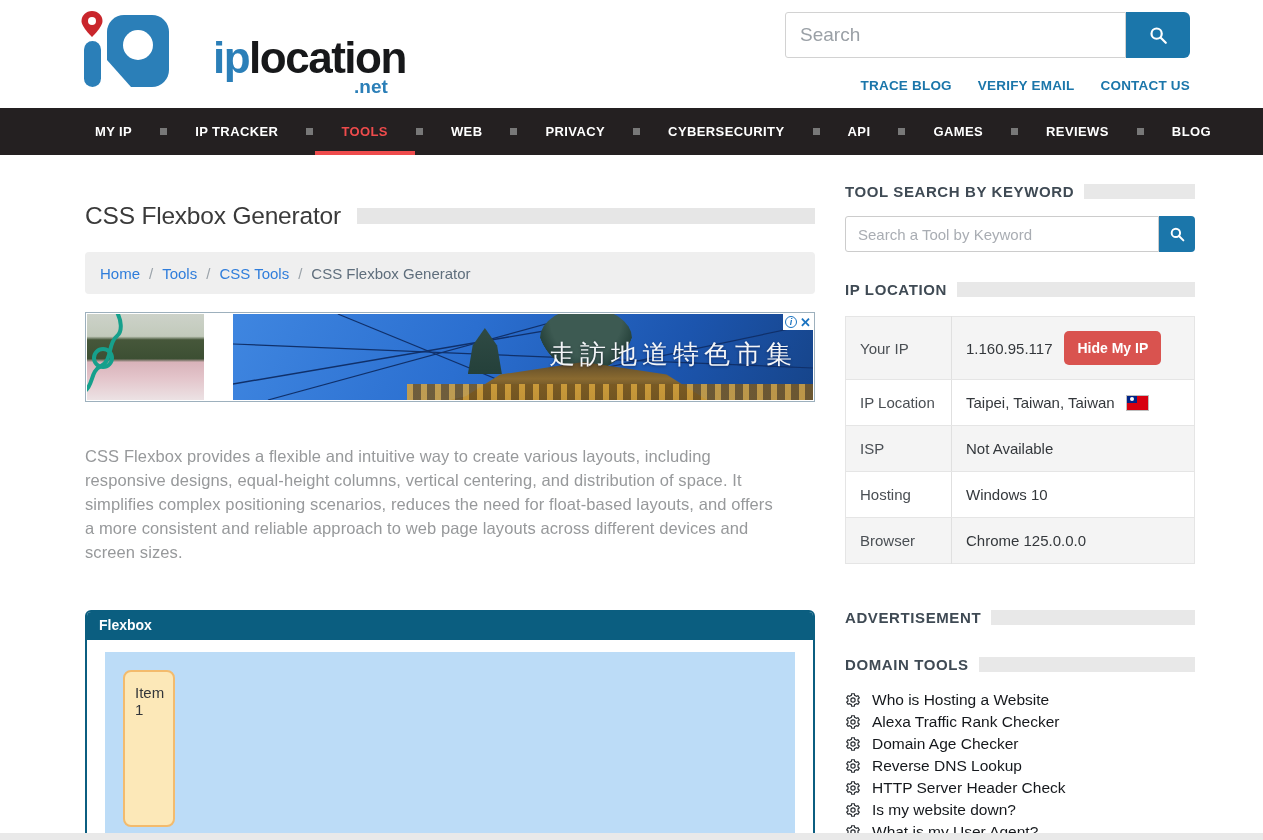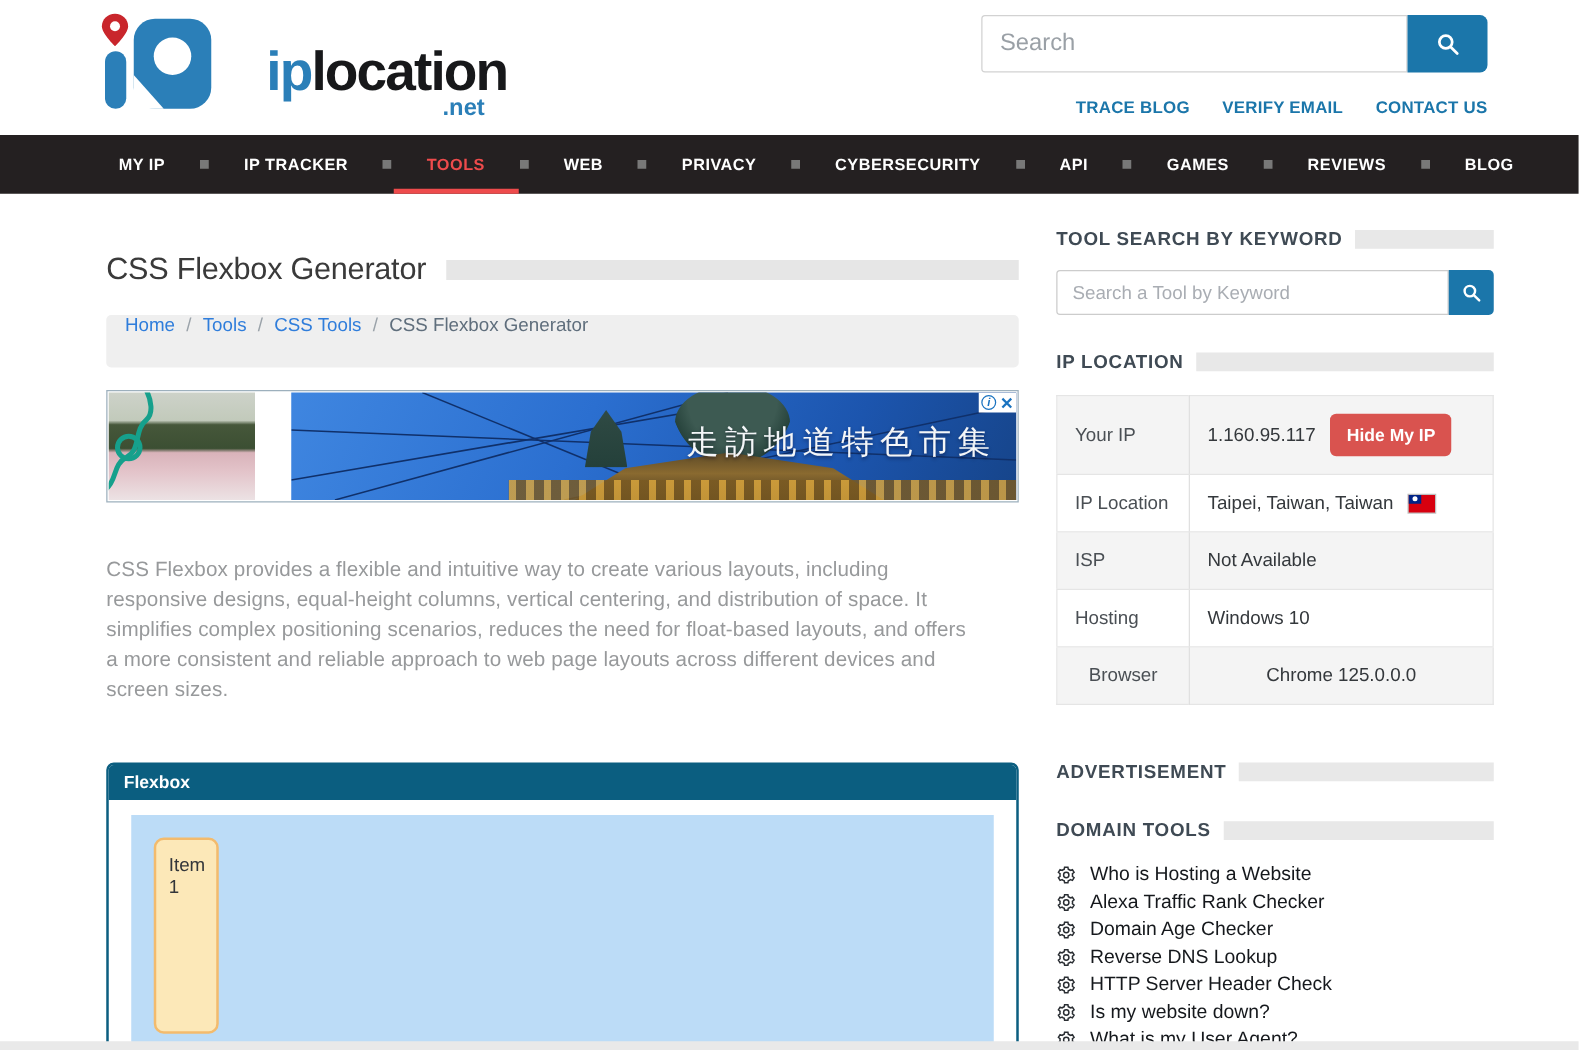--- a/index.html
+++ b/index.html
@@ -43,21 +43,21 @@
   
   .content { display:flex; align-items:flex-start; padding:0 68px 0 85px; }
   .main-col { width:730px; }
   .sidebar { width:350px; margin-left:30px; }
 
   
   .title-row { display:flex; align-items:center; margin-top:47px; }
   .page-title { font-size:24.5px; font-weight:normal; color:#3a3a3a; letter-spacing:-.2px; white-space:nowrap; }
   .title-bar { flex:1; height:16px; background:#e6e6e6; margin-left:16px; }
   .breadcrumb { margin-top:22px; height:42px; background:#efefef; border-radius:4px;
-    display:flex; align-items:flex-start; padding:0 15px; font-size:15px; color:#9aa2a9; gap:9px; }
+    display:flex; align-items:center; padding:0 15px; font-size:15px; color:#9aa2a9; gap:9px; }
   .breadcrumb a { color:#2f7ddb; text-decoration:none; }
   .breadcrumb .crumb-current { color:#5f6e7c; }
 
   
   .ad-banner { margin-top:18px; height:90px; border:1px solid #9db0bd; background:#fff;
     position:relative; display:flex; overflow:hidden; }
   .ad-photo-left { width:117px; height:86px; margin:1px 0 0 1px; position:relative;
     background:linear-gradient(180deg,#cdd2c9 0%,#c2cabb 26%,#46573a 30%,#3c4f33 52%,#d9b3ba 56%,#e3c4ca 74%,#ece2e4 100%); }
   .ad-photo-right { position:absolute; left:147px; right:1px; top:1px; height:86px;
     background:linear-gradient(115deg,#3f86e0 0%,#2b6fd0 40%,#1c55ae 75%,#164489 100%); overflow:hidden; }
@@ -103,21 +103,21 @@
 
   .tool-search-row { display:flex; margin-top:16px; }
   .tool-search-input { flex:1; height:36px; border:1px solid #ccc; border-radius:3px 0 0 3px;
     font-size:15px; padding:0 12px; color:#555; outline:none; font-family:inherit; }
   .tool-search-input::placeholder { color:#a9adb3; }
   .tool-search-btn { width:36px; height:36px; background:#1b76aa; border:none;
     border-radius:0 4px 4px 0; cursor:pointer; display:flex; align-items:center; justify-content:center; }
 
   .ip-table { margin-top:18px; width:100%; border-collapse:collapse; border:1px solid #e5e5e5; }
   .ip-table td { font-size:15px; padding:14px 14px; border-bottom:1px solid #e5e5e5; }
-  .ip-table tr:last-child td { border-bottom:none;text-align:center; }
+  .ip-table tr:last-child td { border-bottom:none; }
   .ip-table tr:nth-child(odd) { background:#f4f4f4; }
   .ip-table tr:nth-child(even) { background:#fff; }
   .ip-label { color:#4a4f54; width:106px; border-right:1px solid #e0e0e0; }
   .ip-value { color:#34383c; }
   .ip-value-flex { display:flex; align-items:center; gap:12px; }
   .hide-ip-btn { background:#d9534f; color:#fff; border:none; border-radius:5px;
     font-weight:bold; font-size:14px; padding:9px 13px; cursor:pointer; font-family:inherit; }
   .flag { width:21px; height:14px; background:#d7000f; position:relative; display:inline-block;
     box-shadow:0 0 0 1px rgba(0,0,0,.25); }
   .flag::before { content:""; position:absolute; left:0; top:0; width:10.5px; height:7px; background:#002387; }

